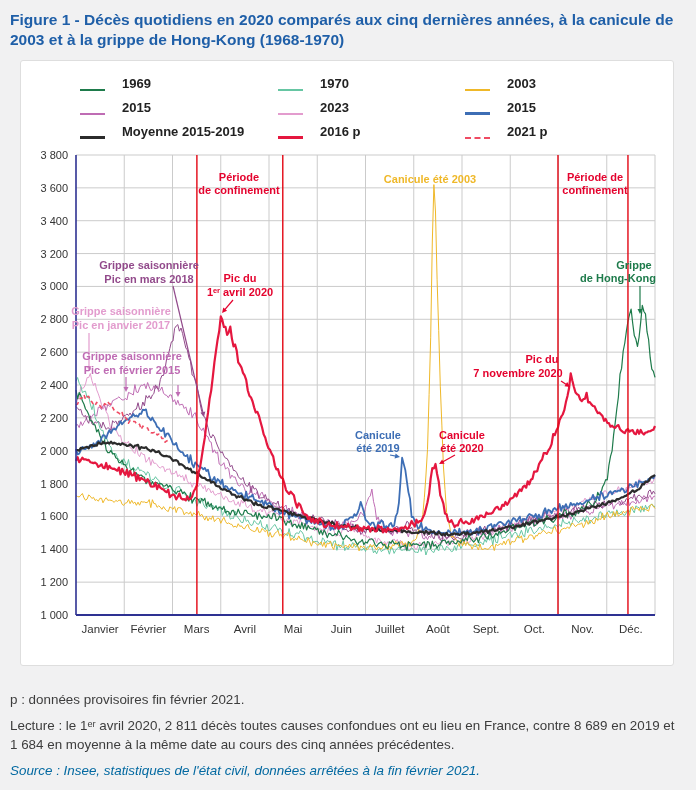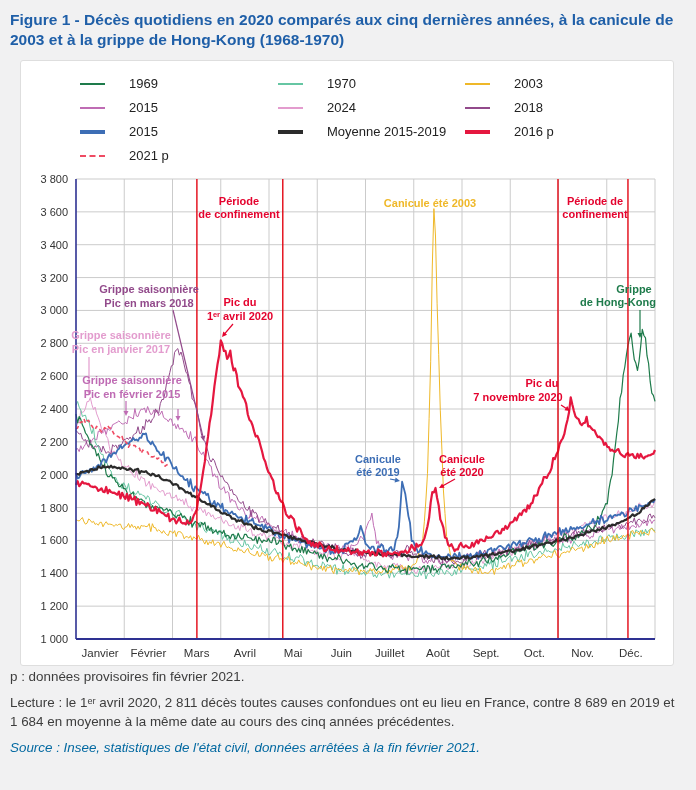--- a/index.html
+++ b/index.html
@@ -14,24 +14,24 @@
   }
   .card{
     margin:8px 20px 0 20px;width:654px;height:606px;box-sizing:border-box;
     background:#ffffff;border:1px solid #dedede;border-radius:3px;
   }
   .legend{
     display:grid;grid-template-columns:198px 187px auto;
     row-gap:9px;padding:15px 0 6px 59px;
     font-size:13px;color:#222;
   }
-  .legend-item{display:flex;align-items:center;gap:24px;}
+  .legend-item{display:flex;align-items:flex-end;gap:17px;font-weight:bold;}
   .swatch{width:25px;flex:0 0 25px;height:2px;background:#999;}
   #chart-svg{display:block;font-family:"Liberation Sans","DejaVu Sans",sans-serif;}
-  .footer{padding:1px 16px 0 10px;font-size:13.4px;color:#3d3d3d;}
+  .footer{padding:24px 16px 0 10px;font-size:13.4px;color:#3d3d3d;}
   .footer p{margin:0 0 7px 0;line-height:1.42;}
   .footer .source{font-style:italic;color:#0369a1;}
 </style>
 </head>
 <body>
 
 <div class="page-title">Figure 1 - Décès quotidiens en 2020 comparés aux cinq dernières années, à la canicule de 2003 et à la grippe de Hong-Kong (1968-1970)</div>
 
 <div class="card">
   <div class="legend">
@@ -46,25 +46,21 @@
     <div class="legend-item">
         <span class="swatch" style="background: rgb(239, 184, 41); height: 2px;"></span>
         <span>2003</span>
       </div>
     <div class="legend-item">
         <span class="swatch" style="background: rgb(191, 108, 180); height: 2px;"></span>
         <span>2015</span>
       </div>
     <div class="legend-item">
         <span class="swatch" style="background: rgb(227, 156, 206); height: 2px;"></span>
-        <span>2024</span>
-      </div>
-    <div class="legend-item">
-        <span class="swatch" style="background: rgb(146, 74, 139); height: 2px;"></span>
-        <span>2018</span>
+        <span>2023</span>
       </div>
     <div class="legend-item">
         <span class="swatch" style="background: rgb(61, 110, 181); height: 3.5px;"></span>
         <span>2015</span>
       </div>
     <div class="legend-item">
         <span class="swatch" style="background: rgb(43, 43, 43); height: 3.5px;"></span>
         <span>Moyenne 2015-2019</span>
       </div>
     <div class="legend-item">

